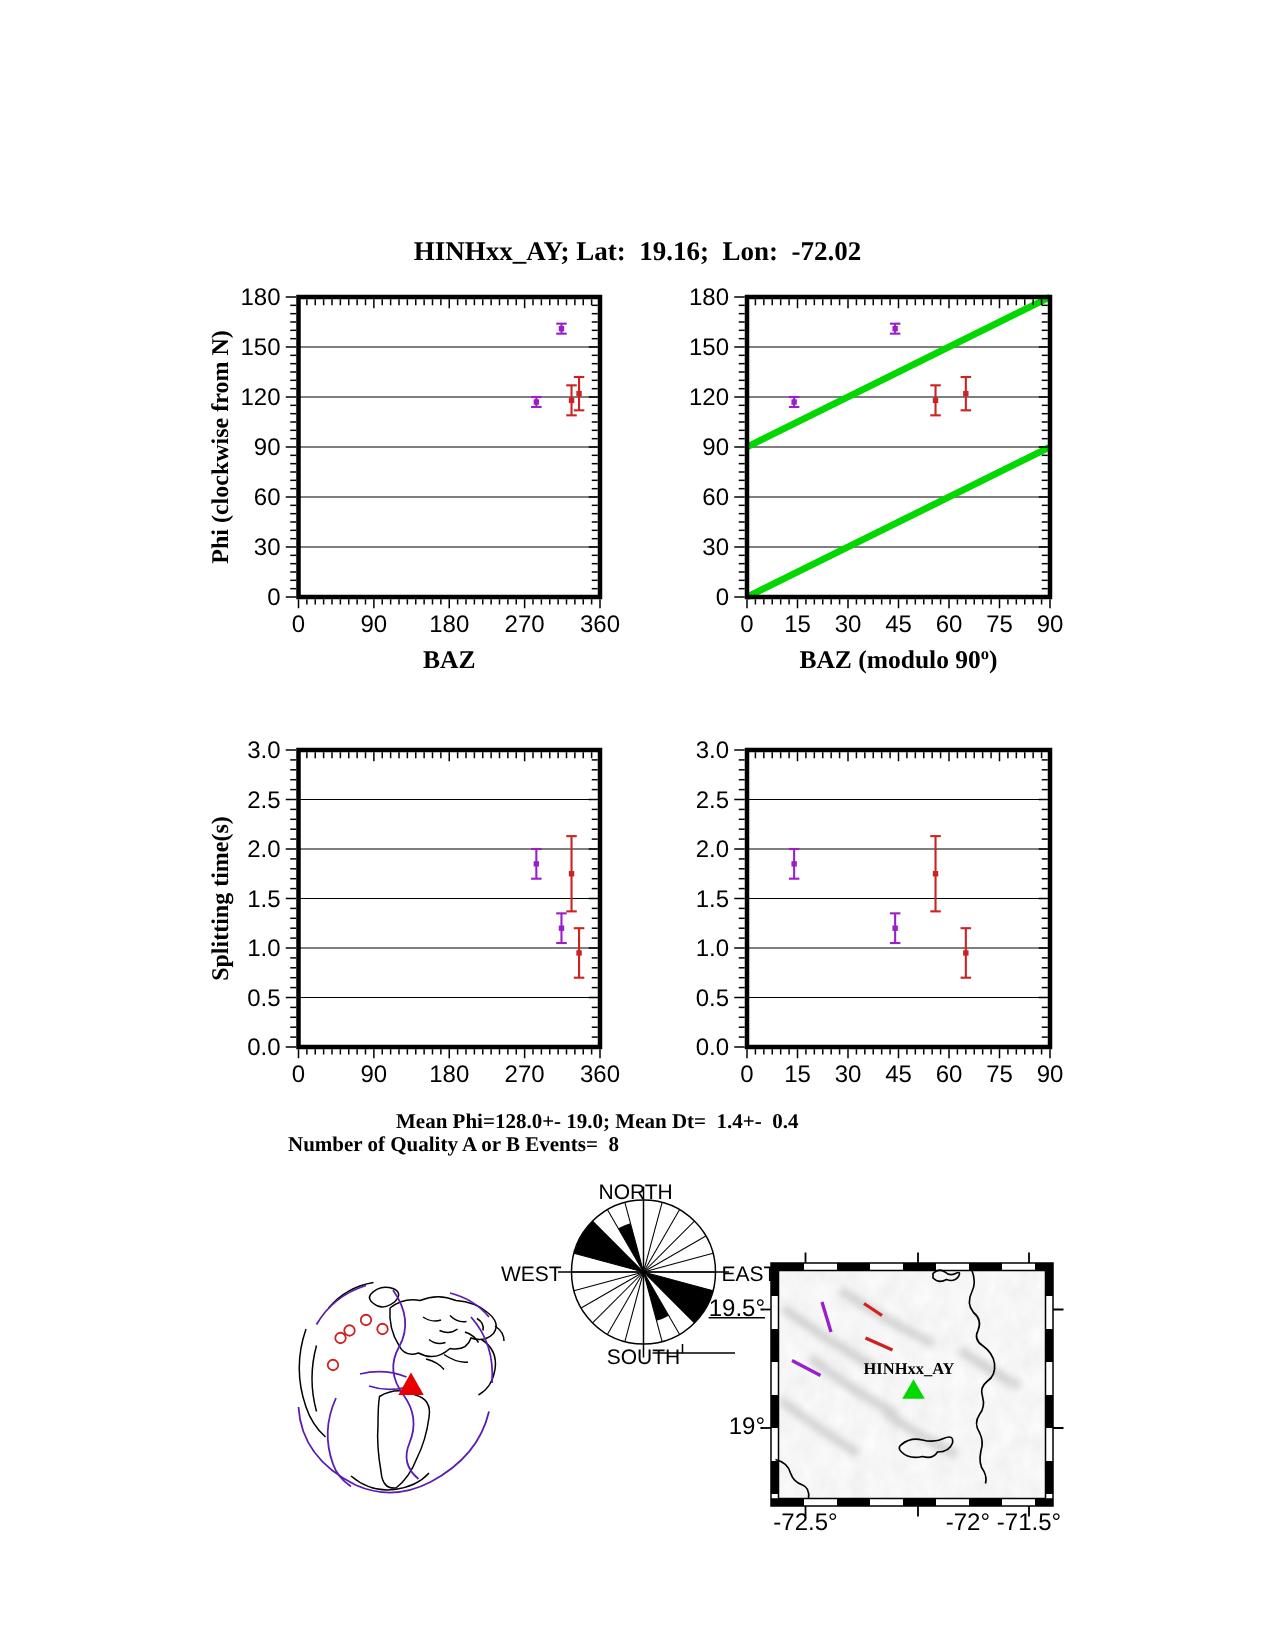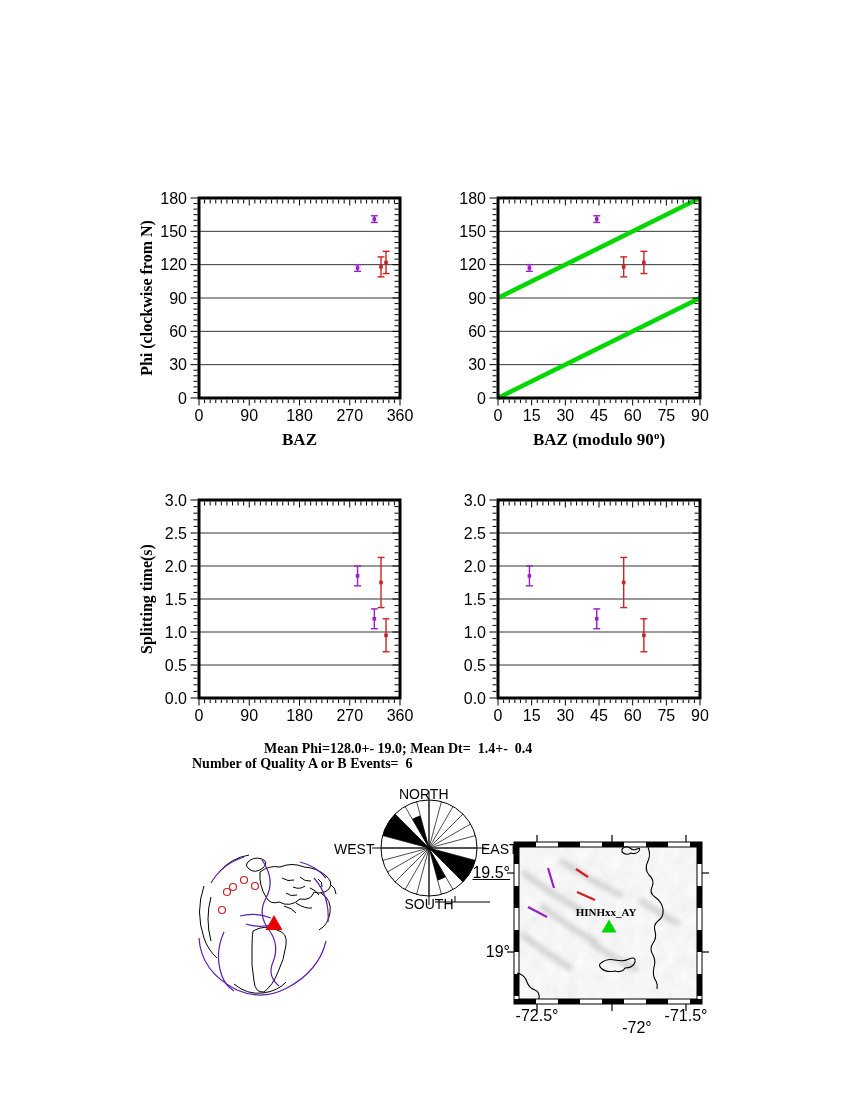--- a/index.html
+++ b/index.html
@@ -15,20 +15,21 @@
   .axis-label{font:bold 16px "Liberation Serif",serif;fill:#000;}
   .xaxis-label{font:bold 17px "Liberation Serif",serif;fill:#000;}
   .station-label{font:bold 11px "Liberation Serif",serif;fill:#000;}
   svg{display:block;}
 </style>
 </head>
 <body>
 
 <div id="page">
 
+  <div id="title" class="abs">HINHxx_AY; Lat:  19.16;  Lon:  -72.02</div>
 
   <svg id="chart-layer" class="abs" style="left:0;top:0" width="850" height="1100" viewBox="0 0 850 1100">
       <g>
         <line x1="199" x2="400" y1="364.6666666666667" y2="364.6666666666667" stroke="#000" stroke-width="0.8"></line>
         <line x1="199" x2="400" y1="331.33333333333337" y2="331.33333333333337" stroke="#000" stroke-width="0.8"></line>
         <line x1="199" x2="400" y1="298" y2="298" stroke="#000" stroke-width="0.8"></line>
         <line x1="199" x2="400" y1="264.6666666666667" y2="264.6666666666667" stroke="#000" stroke-width="0.8"></line>
         <line x1="199" x2="400" y1="231.33333333333331" y2="231.33333333333331" stroke="#000" stroke-width="0.8"></line>
         <rect x="199" y="198" width="201" height="200" fill="none" stroke="#000" stroke-width="3"></rect>
         <line x1="199" y1="399.5" x2="199" y2="405.5" stroke="#000" stroke-width="1"></line>
@@ -758,21 +759,21 @@
           <rect x="621.8888888888889" y="580.7" width="3.6" height="3.6" fill="#CC2222"></rect>
           <line x1="643.8888888888889" y1="618.8" x2="643.8888888888889" y2="651.8" stroke="#CC2222" stroke-width="1.4"></line>
           <line x1="640.3888888888889" x2="647.3888888888889" y1="618.8" y2="618.8" stroke="#CC2222" stroke-width="1.4"></line>
           <line x1="640.3888888888889" x2="647.3888888888889" y1="651.8" y2="651.8" stroke="#CC2222" stroke-width="1.4"></line>
           <rect x="642.088888888889" y="633.5" width="3.6" height="3.6" fill="#CC2222"></rect>
         </g>
       </g>
     </svg>
 
   <div class="abs stat-line" style="left:264px;top:741px">Mean Phi=128.0+- 19.0; Mean Dt=  1.4+-  0.4</div>
-  <div class="abs stat-line" style="left:192px;top:756px">Number of Quality A or B Events=  6</div>
+  <div class="abs stat-line" style="left:192px;top:756px">Number of Quality A or B Events=  8</div>
 
   <svg class="abs" style="left:180px;top:845px" width="165" height="160" viewBox="180 845 165 160">
     <g stroke="#000" fill="none" stroke-width="1">
       <path d="M247,863 q6,-7 15,-4 q7,3 1,9 q-8,6 -14,1 q-4,-3 -2,-6 Z"></path>
       <path d="M260,872 q9,-7 20,-5 q12,-5 24,0 q13,1 21,8 q9,7 4,14 q-6,6 -15,3 q-3,9 -14,7 q-10,9 -21,3 q-9,3 -13,-5 q-7,-11 -6,-25"></path>
       <path d="M282,878 q6,4 12,2 M293,887 q7,3 12,-1 M300,877 q5,5 11,4 M286,893 q5,4 11,2 M310,888 q6,2 9,7 M318,879 q5,3 4,8"></path>
       <path d="M284,906 q8,2 12,7 M296,903 q9,6 16,5"></path>
       <path d="M253,931 q12,-7 24,-1 q11,3 9,15 q-2,15 -8,27 q-5,13 -14,20 q-9,1 -10,-11 q-3,-17 -2,-31 q0,-13 1,-19 Z"></path>
       <path d="M234,984 q13,11 29,9 q15,-2 23,-11"></path>
       <path d="M204,886 q-9,26 0,52 q4,12 13,20"></path>
@@ -896,19 +897,19 @@
         <line x1="548" y1="868" x2="554" y2="888" stroke="#9B1FC8" stroke-width="2.2"></line>
         <line x1="528" y1="907" x2="547" y2="917" stroke="#9B1FC8" stroke-width="2.2"></line>
         <line x1="576" y1="869" x2="588" y2="877" stroke="#CC2222" stroke-width="2.2"></line>
         <line x1="577" y1="892" x2="595" y2="900" stroke="#CC2222" stroke-width="2.2"></line>
         <polygon points="609,919.5 601.5,932.5 616.5,932.5" fill="#00D800"></polygon>
         <text x="606" y="916" text-anchor="middle" class="station-label">HINHxx_AY</text>
       </g>
   </svg>
   <div id="map-labels" class="abs" style="left:0;top:0">
       <div class="abs map-coord" style="left: 497px; top: 1007px; width: 80px; text-align: center;">-72.5°</div>
-      <div class="abs map-coord" style="left: 597px; top: 1007px; width: 80px; text-align: center; margin-top: 12px;">-72°</div>
+      <div class="abs map-coord" style="left: 580px; top: 1007px; width: 80px; text-align: right;">-72°</div>
       <div class="abs map-coord" style="left: 646px; top: 1007px; width: 80px; text-align: center;">-71.5°</div>
       <div class="abs map-coord" style="left: 450px; top: 864px; width: 60px; text-align: right; text-decoration: underline;">19.5°</div>
       <div class="abs map-coord" style="left: 450px; top: 943px; width: 60px; text-align: right;">19°</div>
     </div>
 
 </div>
 
 </body></html>

